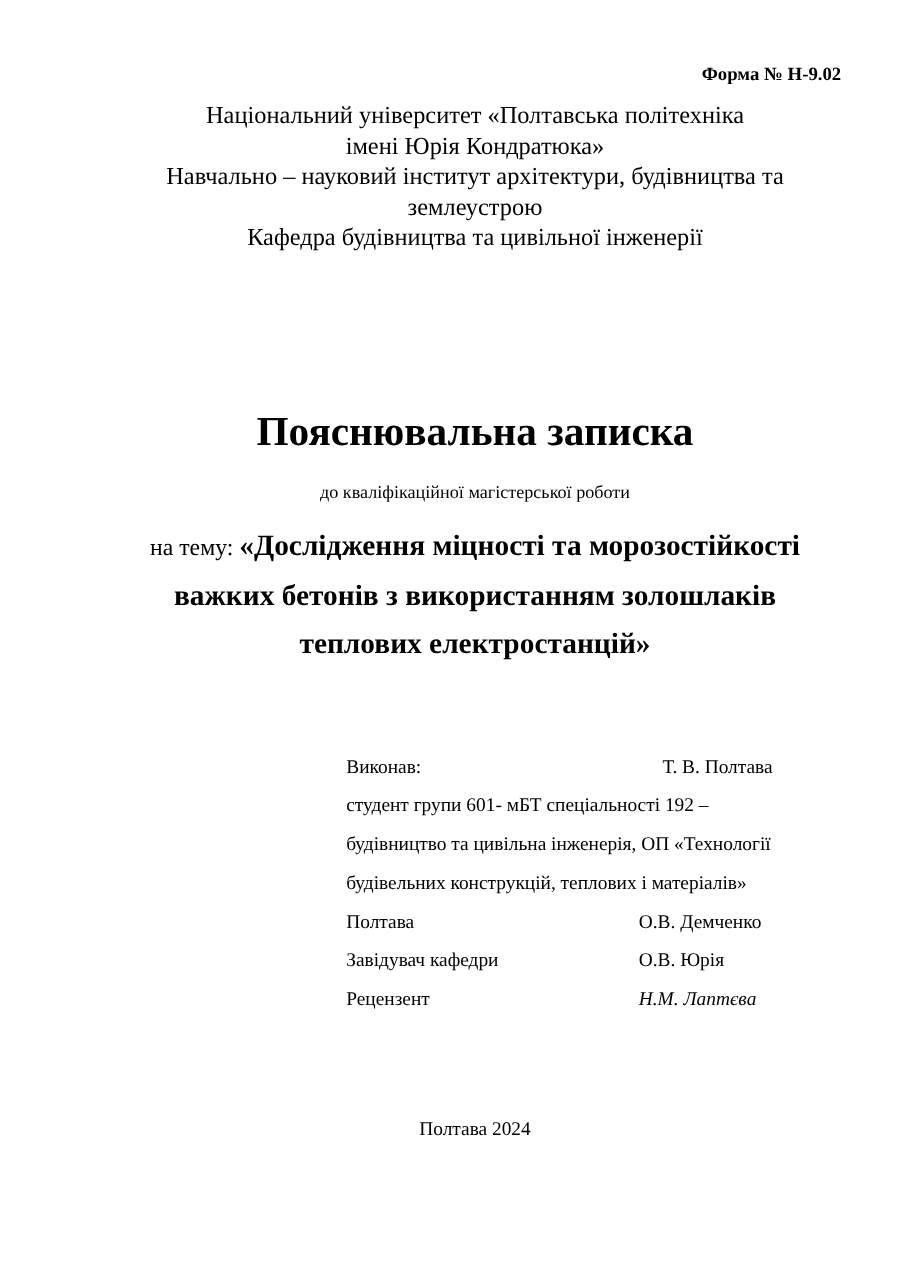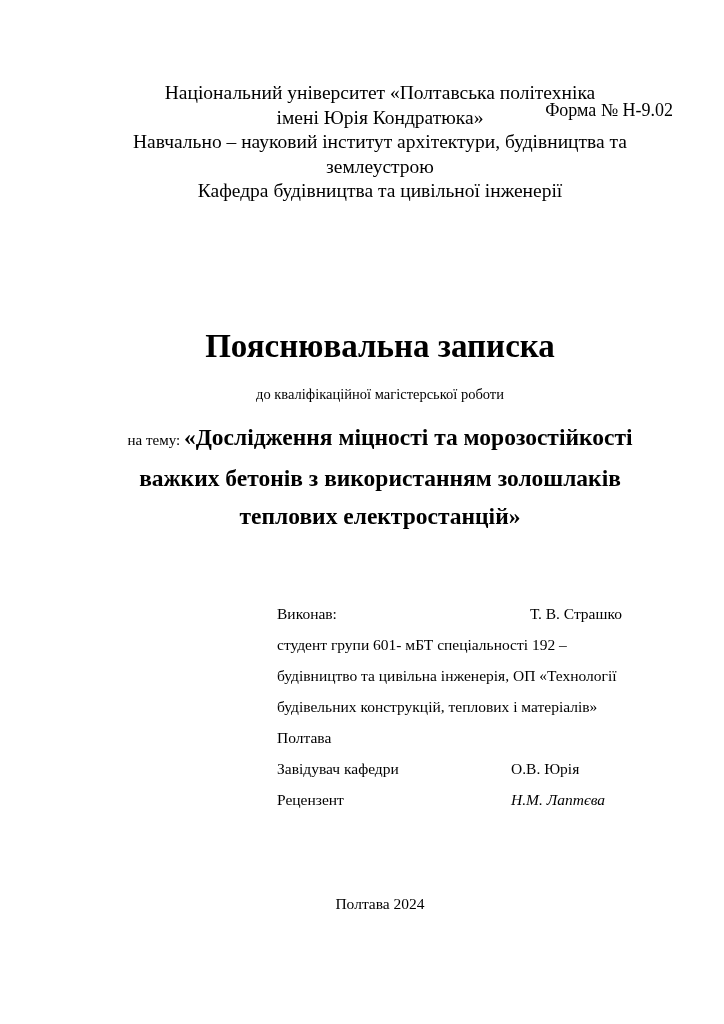--- a/index.html
+++ b/index.html
@@ -12,23 +12,22 @@
       height: 1024px;
       position: relative;
       overflow: hidden;
       font-family: "Liberation Serif", "DejaVu Serif", serif;
       color: #000;
     }
     .abs { position: absolute; }
     .form-no {
       right: 51px;
       top: 52px;
-      font-size: 18px;
-      font-weight: normal;
-      margin-top: 48px;
+      font-size: 15px;
+      font-weight: bold;
     }
     .inst-block {
       left: 0;
       width: 760px;
       top: 81px;
       text-align: center;
       font-size: 19.5px;
       line-height: 24.5px;
     }
     .inst-block div { white-space: nowrap; }
@@ -50,21 +49,21 @@
     .topic {
       left: 0;
       width: 760px;
       top: 418px;
       text-align: center;
       font-size: 23.5px;
       font-weight: bold;
       line-height: 38px;
     }
     .topic .lead {
-      font-size: 15px;
+      font-size: 19px;
       font-weight: normal;
       margin-top: 37px;
     }
     .topic div { white-space: nowrap; }
     .signers {
       left: 277px;
       top: 598px;
       width: 400px;
       font-size: 15.5px;
       line-height: 31px;
@@ -107,27 +106,28 @@
   <div>
     <span class="lead">на тему: </span><span>«Дослідження міцності та морозостійкості</span>
   </div>
   <div>важких бетонів з використанням золошлаків</div>
   <div>теплових електростанцій»</div>
 </div>
 
 <div class="abs signers">
   <div class="row">
     <span>Виконав:</span>
-    <span class="right" style="left:253px;">Т. В. Страшко</span>
+    <span class="right" style="left:253px;">Т. В. Полтава</span>
   </div>
   <div class="row">студент групи 601- мБТ  спеціальності 192 –</div>
   <div class="row">будівництво та цивільна інженерія, ОП «Технології</div>
   <div class="row">будівельних конструкцій, теплових і матеріалів»</div>
   <div class="row">
     <span>Полтава</span>
+    <span class="right" style="left:234px;">О.В. Демченко</span>
   </div>
   <div class="row">
     <span>Завідувач кафедри</span>
     <span class="right" style="left:234px;">О.В. Юрія</span>
   </div>
   <div class="row">
     <span>Рецензент</span>
     <span class="right" style="left:234px;font-style:italic;">Н.М. Лаптєва</span>
   </div>
 </div>

